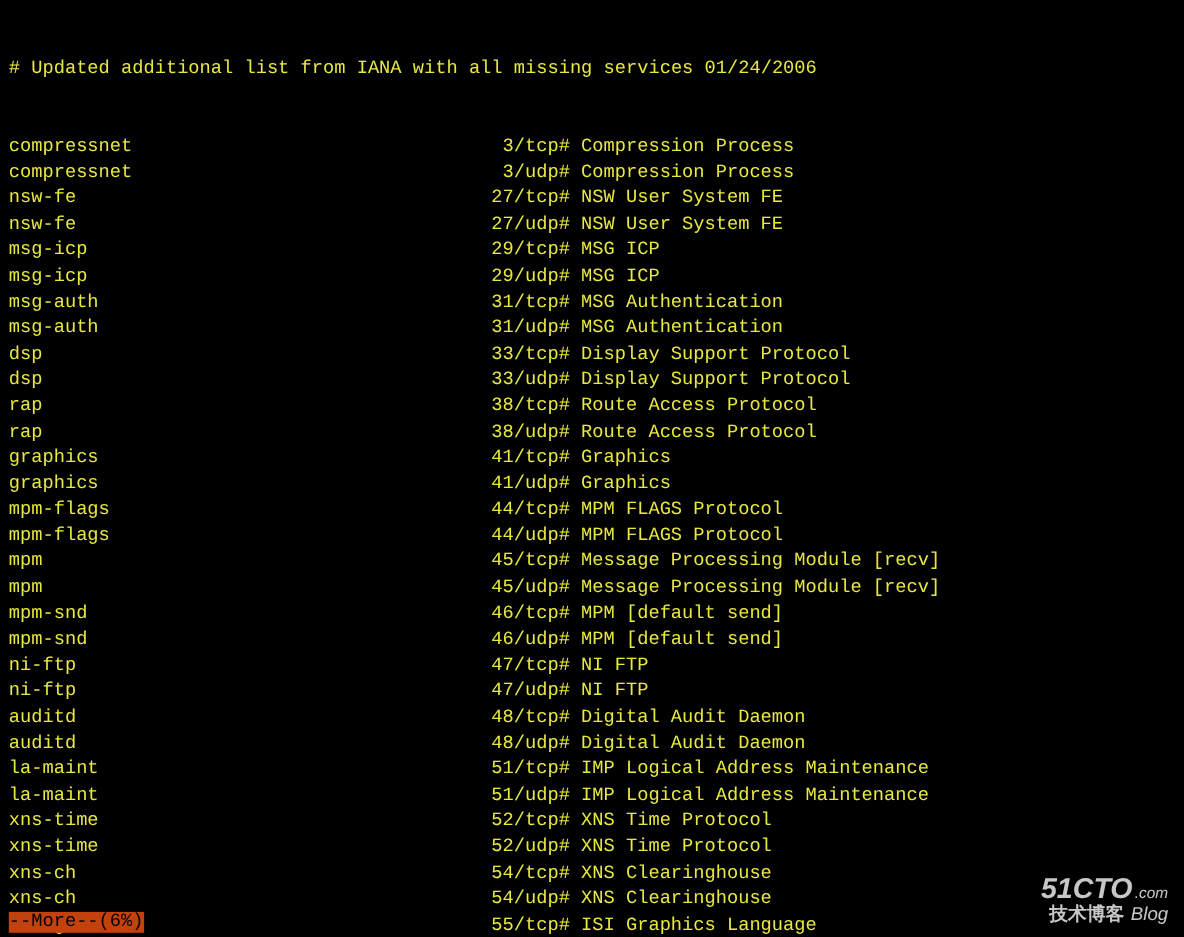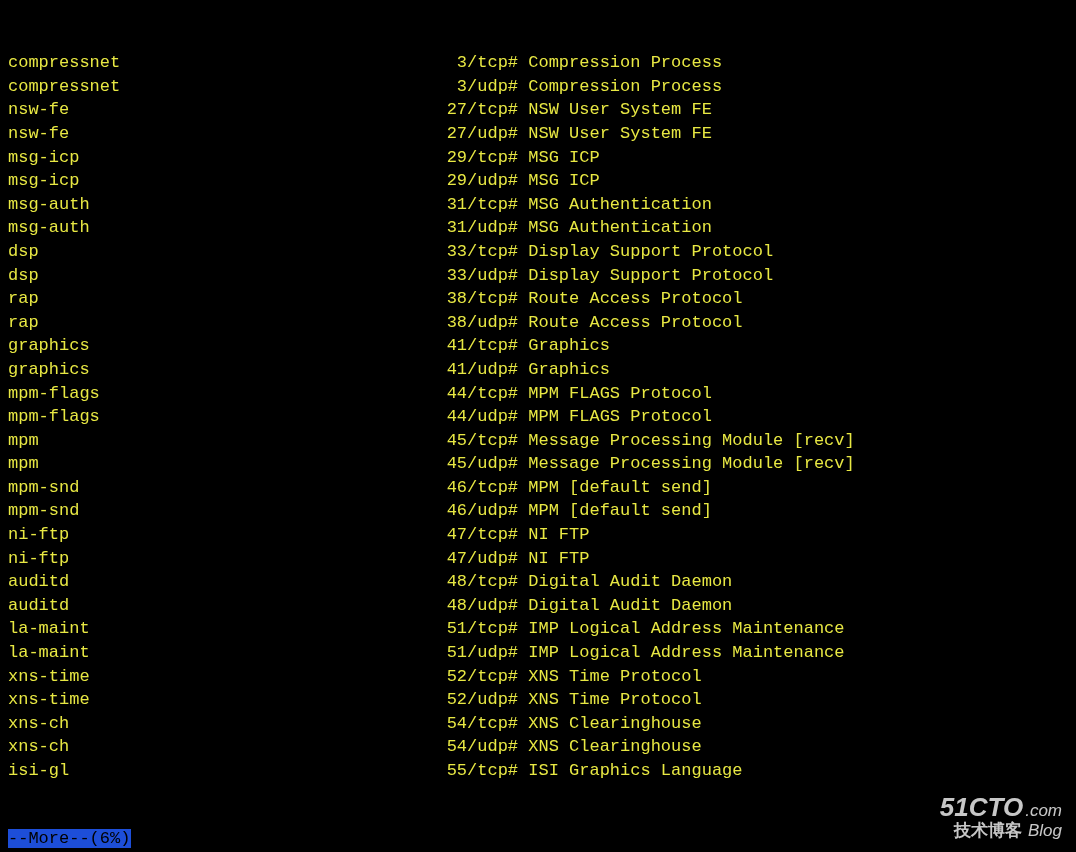--- a/index.html
+++ b/index.html
@@ -23,42 +23,42 @@
   .col-svc  { display: inline-block; width: 15ch; }
   .col-port { display: inline-block; width: 34ch; text-align: right; }
   .col-hash { display: inline-block; width: 2ch; }
   .col-desc { display: inline-block; text-align: center; }
   .status-line {
     position: absolute;
     bottom: 4px;
     left: 8px;
   }
   .status-inv {
-    background: #1d4ed8;
+    background: #c2410c;
     color: #000;
     padding: 0 1px 0 0;
   }
   .watermark {
     position: absolute;
     right: 14px;
     bottom: 10px;
     color: rgba(255,255,255,0.78);
     text-align: right;
     font-family: Arial, sans-serif;
     pointer-events: none;
   }
   .watermark .wline1 {
     font-size: 26px;
     font-weight: bold;
     font-style: italic;
     letter-spacing: 0px;
     text-shadow: 1px 1px 3px #000, 0 0 6px #000;
   }
   .watermark .wsmall {
-    font-size: 17px;
+    font-size: 14px;
     font-style: italic;
     font-weight: normal;
     margin-left: 2px;
   }
   .watermark .wline2 {
     font-size: 17px;
     font-weight: bold;
     text-shadow: 1px 1px 2px #000;
     margin-top: -4px;
   }
@@ -66,20 +66,21 @@
     font-size: 17px;
     font-style: italic;
     font-weight: normal;
     margin-left: 6px;
   }
 </style>
 </head>
 <body>
 
 <div class="terminal">
+  <span class="row"># Updated additional list from IANA with all missing services 01/24/2006</span>
   <div id="rows-container"><span class="row"><span class="col-svc">compressnet</span><span class="col-port">3/tcp</span><span class="col-hash"># </span><span class="col-desc">Compression Process</span></span><span class="row"><span class="col-svc">compressnet</span><span class="col-port">3/udp</span><span class="col-hash"># </span><span class="col-desc">Compression Process</span></span><span class="row"><span class="col-svc">nsw-fe</span><span class="col-port">27/tcp</span><span class="col-hash"># </span><span class="col-desc">NSW User System FE</span></span><span class="row"><span class="col-svc">nsw-fe</span><span class="col-port">27/udp</span><span class="col-hash"># </span><span class="col-desc">NSW User System FE</span></span><span class="row"><span class="col-svc">msg-icp</span><span class="col-port">29/tcp</span><span class="col-hash"># </span><span class="col-desc">MSG ICP</span></span><span class="row"><span class="col-svc">msg-icp</span><span class="col-port">29/udp</span><span class="col-hash"># </span><span class="col-desc">MSG ICP</span></span><span class="row"><span class="col-svc">msg-auth</span><span class="col-port">31/tcp</span><span class="col-hash"># </span><span class="col-desc">MSG Authentication</span></span><span class="row"><span class="col-svc">msg-auth</span><span class="col-port">31/udp</span><span class="col-hash"># </span><span class="col-desc">MSG Authentication</span></span><span class="row"><span class="col-svc">dsp</span><span class="col-port">33/tcp</span><span class="col-hash"># </span><span class="col-desc">Display Support Protocol</span></span><span class="row"><span class="col-svc">dsp</span><span class="col-port">33/udp</span><span class="col-hash"># </span><span class="col-desc">Display Support Protocol</span></span><span class="row"><span class="col-svc">rap</span><span class="col-port">38/tcp</span><span class="col-hash"># </span><span class="col-desc">Route Access Protocol</span></span><span class="row"><span class="col-svc">rap</span><span class="col-port">38/udp</span><span class="col-hash"># </span><span class="col-desc">Route Access Protocol</span></span><span class="row"><span class="col-svc">graphics</span><span class="col-port">41/tcp</span><span class="col-hash"># </span><span class="col-desc">Graphics</span></span><span class="row"><span class="col-svc">graphics</span><span class="col-port">41/udp</span><span class="col-hash"># </span><span class="col-desc">Graphics</span></span><span class="row"><span class="col-svc">mpm-flags</span><span class="col-port">44/tcp</span><span class="col-hash"># </span><span class="col-desc">MPM FLAGS Protocol</span></span><span class="row"><span class="col-svc">mpm-flags</span><span class="col-port">44/udp</span><span class="col-hash"># </span><span class="col-desc">MPM FLAGS Protocol</span></span><span class="row"><span class="col-svc">mpm</span><span class="col-port">45/tcp</span><span class="col-hash"># </span><span class="col-desc">Message Processing Module [recv]</span></span><span class="row"><span class="col-svc">mpm</span><span class="col-port">45/udp</span><span class="col-hash"># </span><span class="col-desc">Message Processing Module [recv]</span></span><span class="row"><span class="col-svc">mpm-snd</span><span class="col-port">46/tcp</span><span class="col-hash"># </span><span class="col-desc">MPM [default send]</span></span><span class="row"><span class="col-svc">mpm-snd</span><span class="col-port">46/udp</span><span class="col-hash"># </span><span class="col-desc">MPM [default send]</span></span><span class="row"><span class="col-svc">ni-ftp</span><span class="col-port">47/tcp</span><span class="col-hash"># </span><span class="col-desc">NI FTP</span></span><span class="row"><span class="col-svc">ni-ftp</span><span class="col-port">47/udp</span><span class="col-hash"># </span><span class="col-desc">NI FTP</span></span><span class="row"><span class="col-svc">auditd</span><span class="col-port">48/tcp</span><span class="col-hash"># </span><span class="col-desc">Digital Audit Daemon</span></span><span class="row"><span class="col-svc">auditd</span><span class="col-port">48/udp</span><span class="col-hash"># </span><span class="col-desc">Digital Audit Daemon</span></span><span class="row"><span class="col-svc">la-maint</span><span class="col-port">51/tcp</span><span class="col-hash"># </span><span class="col-desc">IMP Logical Address Maintenance</span></span><span class="row"><span class="col-svc">la-maint</span><span class="col-port">51/udp</span><span class="col-hash"># </span><span class="col-desc">IMP Logical Address Maintenance</span></span><span class="row"><span class="col-svc">xns-time</span><span class="col-port">52/tcp</span><span class="col-hash"># </span><span class="col-desc">XNS Time Protocol</span></span><span class="row"><span class="col-svc">xns-time</span><span class="col-port">52/udp</span><span class="col-hash"># </span><span class="col-desc">XNS Time Protocol</span></span><span class="row"><span class="col-svc">xns-ch</span><span class="col-port">54/tcp</span><span class="col-hash"># </span><span class="col-desc">XNS Clearinghouse</span></span><span class="row"><span class="col-svc">xns-ch</span><span class="col-port">54/udp</span><span class="col-hash"># </span><span class="col-desc">XNS Clearinghouse</span></span><span class="row"><span class="col-svc">isi-gl</span><span class="col-port">55/tcp</span><span class="col-hash"># </span><span class="col-desc">ISI Graphics Language</span></span></div>
 </div>
 
 <div class="status-line">
   <span class="status-inv">--More--(6%)</span>
 </div>
 
 <div class="watermark">
   <div class="wline1">
     <span>51CTO</span><span class="wsmall">.com</span>

